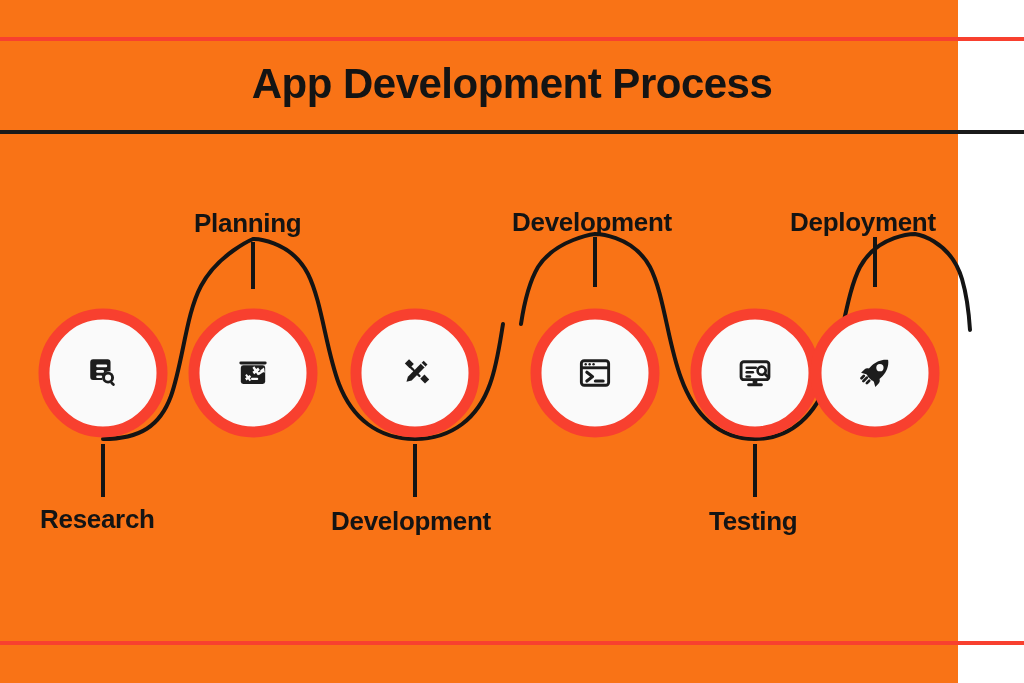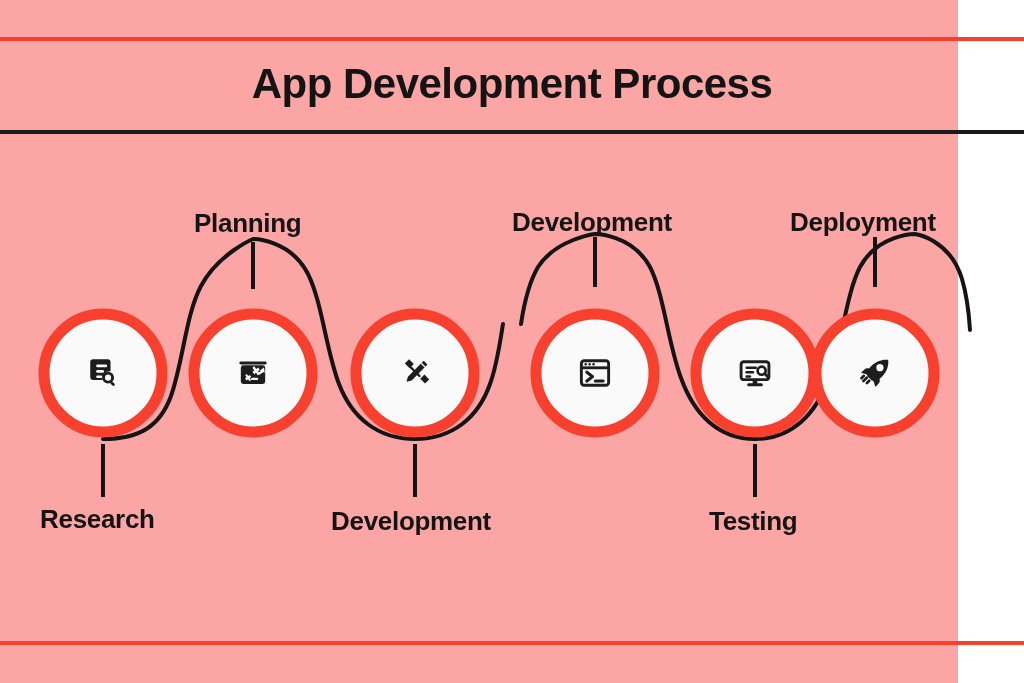--- a/index.html
+++ b/index.html
@@ -12,21 +12,21 @@
     height: 683px;
     background: #ffffff;
     font-family: "Liberation Sans", sans-serif;
     overflow: hidden;
   }
 
   #infographic {
     position: relative;
     width: 958px;
     height: 683px;
-    background: #fca5a5;
+    background: #f97316;
     box-sizing: border-box;
   }
 
   
   .rule {
     position: absolute;
     left: 0;
     width: 1024px;
   }
   .rule-top-red {

